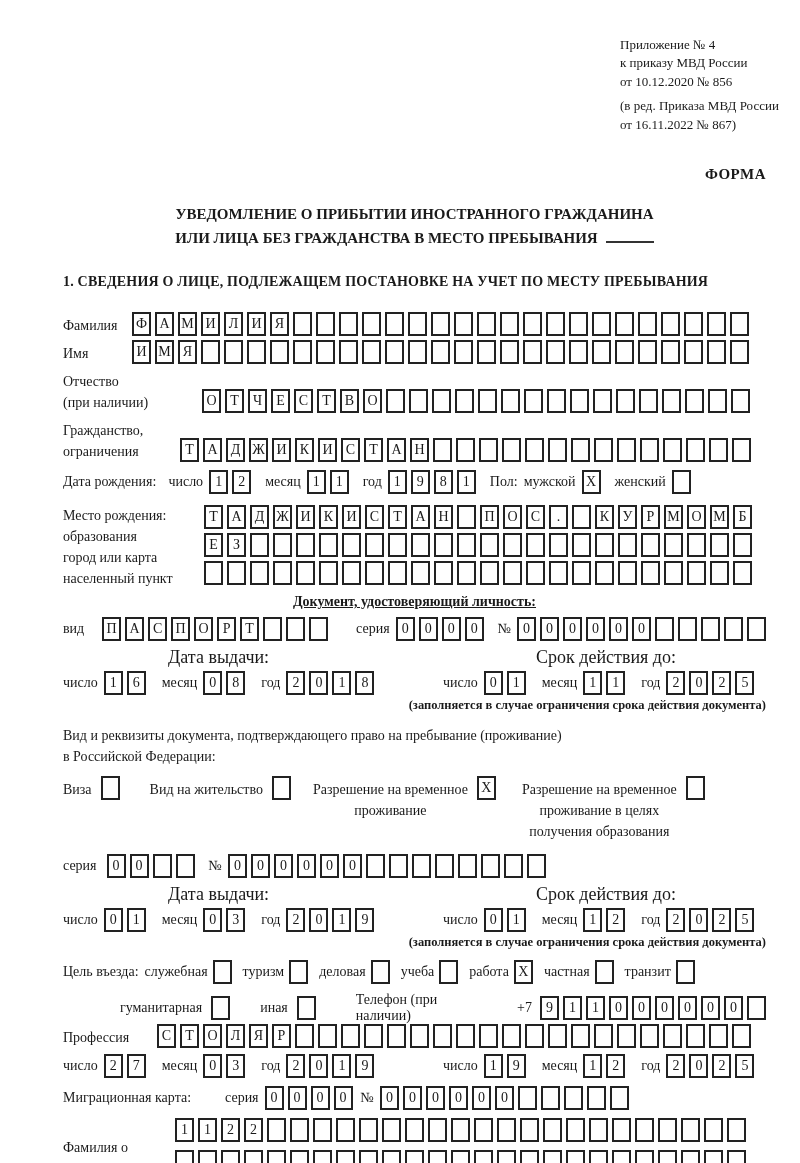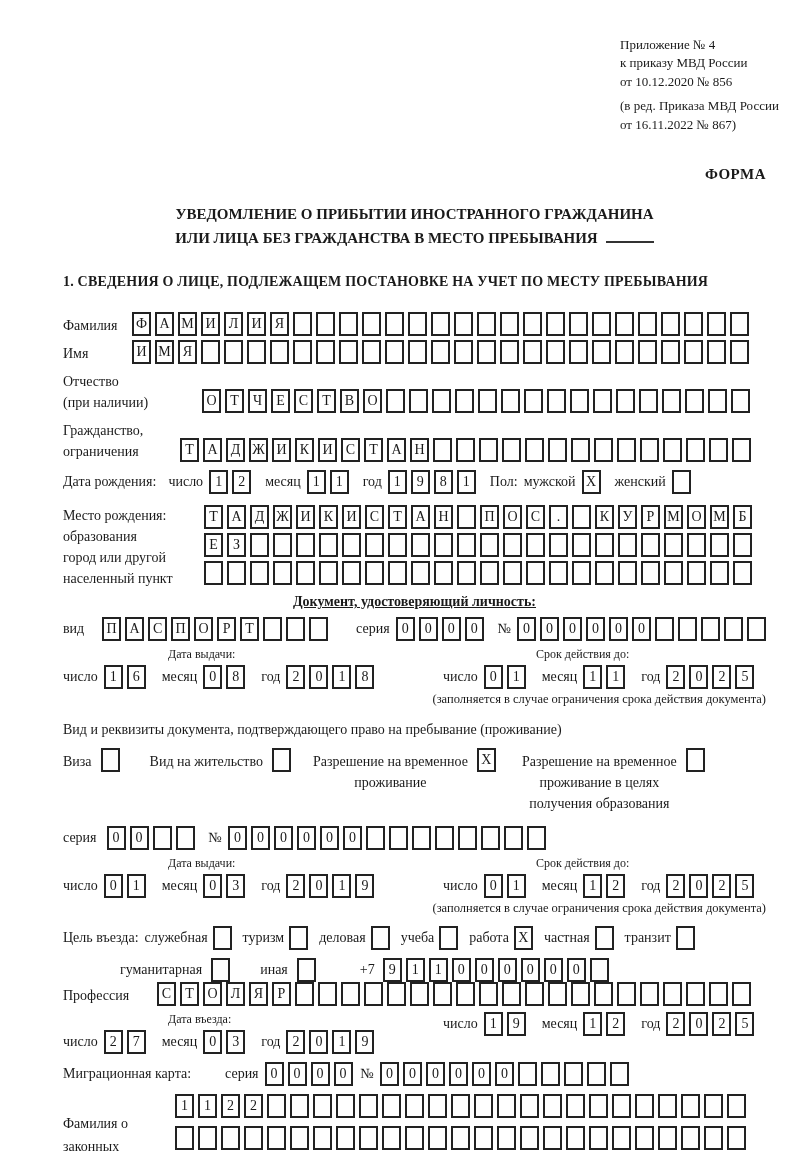--- a/index.html
+++ b/index.html
@@ -40,30 +40,30 @@
   
   .inline-row { display:flex; align-items:center; }
   .inline-row .sub { margin-right:6px; }
   .inline-row .boxes { margin-right:14px; }
 
   .doc-heading { text-align:center; font-weight:bold; font-size:14px; margin:5px 0 7px;text-decoration:underline; }
 
   .date-pair { display:flex; margin-top:6px; }
   .dgroup-left { width:358px; flex:0 0 auto; }
   .dgroup-right { flex:1; }
-  .dtitle { font-size:12px; margin-bottom:3px; }
+  .dtitle { font-size:18px; margin-bottom:3px; }
   .dtitle-left { padding-left:105px; }
   .dtitle-right { padding-left:115px; }
   .dfields { display:flex; align-items:center; }
   .dfields .sub { margin-right:6px; }
   .dfields .boxes { margin-right:16px; }
   .dfields .boxes:last-child { margin-right:0; }
   .dfields-indent { padding-left:22px; }
 
-  .note-right { text-align:right; font-size:12.5px; margin-top:3px; }
+  .note-right { text-align:right; font-size:12.5px; margin-top:3px;font-weight:bold; }
 
   .intro-lines { font-size:14px; line-height:1.55; margin-top:12px; }
 
   .opt-row { display:flex; align-items:flex-start; margin-top:8px; }
   .opt-row .olabel { padding-top:3px; line-height:21px; }
   .opt-row .boxes { margin-left:9px; }
   .olabel-multi { text-align:center; }
 
   .purpose-row { margin-top:10px; }
   .purpose-row .plabel { margin-left:11px; margin-right:5px; }
@@ -262,21 +262,21 @@
       <span class="sub">женский</span>
       <span class="boxes" style="margin-right:0">
           <span class="cell"></span>
         </span>
     </div>
 
     <div class="frow">
       <div class="flabel" style="width:141px">
         <div>Место рождения:</div>
         <div>образования</div>
-        <div>город или другой</div>
+        <div>город или карта</div>
         <div>населенный пункт</div>
       </div>
       <div class="boxcol">
         <div class="boxes">
             <span class="cell">Т</span>
             <span class="cell">А</span>
             <span class="cell">Д</span>
             <span class="cell">Ж</span>
             <span class="cell">И</span>
             <span class="cell">К</span>
@@ -436,20 +436,21 @@
               <span class="cell">2</span>
               <span class="cell">5</span>
             </span>
         </div>
       </div>
     </div>
     <div class="note-right">(заполняется в случае ограничения срока действия документа)</div>
 
     <div class="intro-lines">
       <div>Вид и реквизиты документа, подтверждающего право на пребывание (проживание)</div>
+      <div>в Российской Федерации:</div>
     </div>
 
     <div class="opt-row">
       <span class="olabel">Виза</span>
       <span class="boxes">
           <span class="cell"></span>
         </span>
       <span class="olabel" style="margin-left:30px">Вид на жительство</span>
       <span class="boxes">
           <span class="cell"></span>
@@ -580,20 +581,21 @@
 
     <div class="inline-row purpose-row2">
       <span>гуманитарная</span>
       <span class="boxes" style="margin-left:9px">
           <span class="cell"></span>
         </span>
       <span style="margin-left:16px">иная</span>
       <span class="boxes" style="margin-left:9px">
           <span class="cell"></span>
         </span>
+      <span style="margin-left:26px">Телефон (при наличии)</span>
       <span style="margin-left:30px">+7</span>
       <span class="boxes" style="margin-left:8px; margin-right:0">
           <span class="cell">9</span>
           <span class="cell">1</span>
           <span class="cell">1</span>
           <span class="cell">0</span>
           <span class="cell">0</span>
           <span class="cell">0</span>
           <span class="cell">0</span>
           <span class="cell">0</span>
@@ -629,21 +631,20 @@
           <span class="cell"></span>
           <span class="cell"></span>
           <span class="cell"></span>
           <span class="cell"></span>
           <span class="cell"></span>
         </div>
     </div>
 
     <div class="date-pair">
       <div class="dgroup-left">
-        <div class="dtitle dtitle-left">Дата въезда:</div>
         <div class="dfields">
           <span class="sub">число</span>
           <span class="boxes">
               <span class="cell">2</span>
               <span class="cell">7</span>
             </span>
           <span class="sub">месяц</span>
           <span class="boxes">
               <span class="cell">0</span>
               <span class="cell">3</span>

